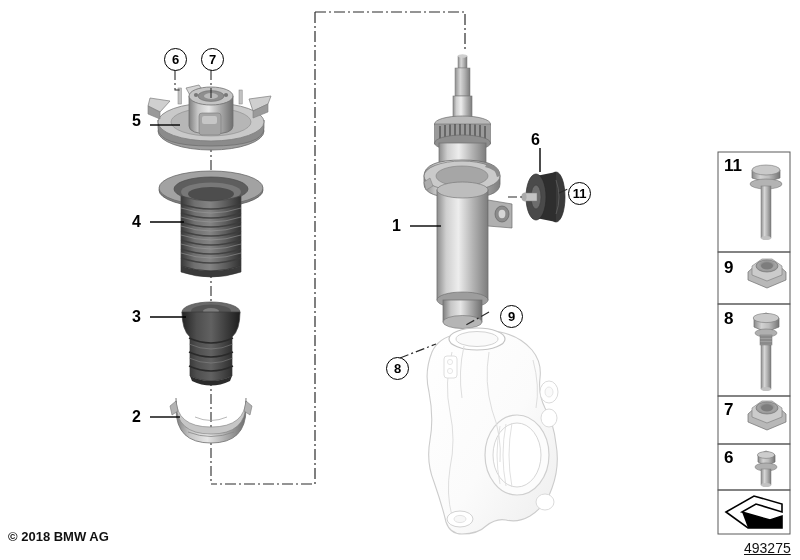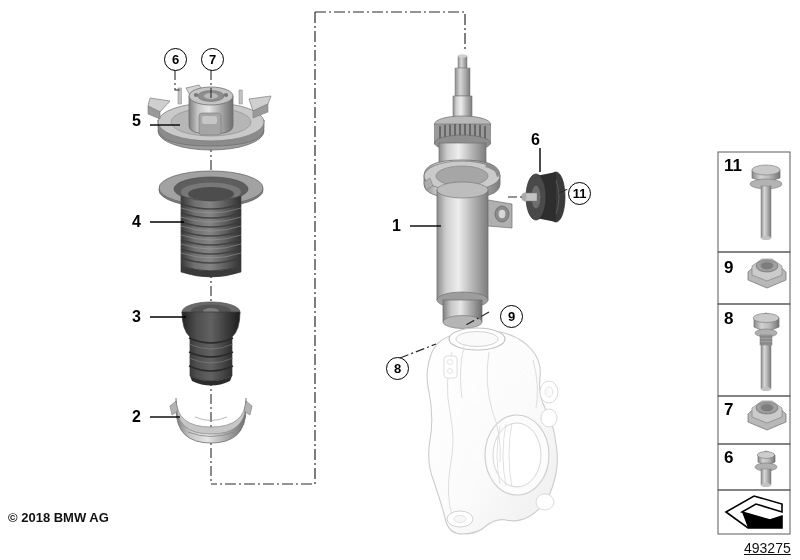--- a/index.html
+++ b/index.html
@@ -21,21 +21,21 @@
   }
   svg.diagram {
     position: absolute;
     left: 0; top: 0;
     width: 800px;
     height: 560px;
   }
   .copyright {
     position: absolute;
     left: 8px;
-    top: 510px;
+    top: 529px;
     font-size: 13px;
     font-weight: bold;
     color: #111;
     letter-spacing: 0px;
     white-space: nowrap;
   }
   .dwgno {
     position: absolute;
     left: 744px;
     top: 540px;

